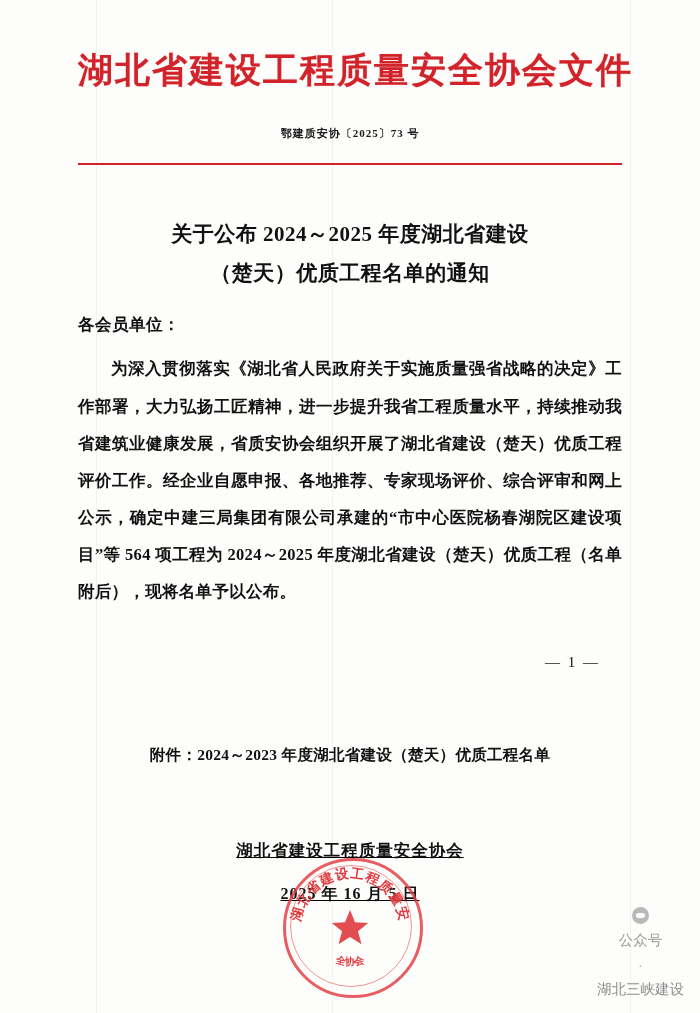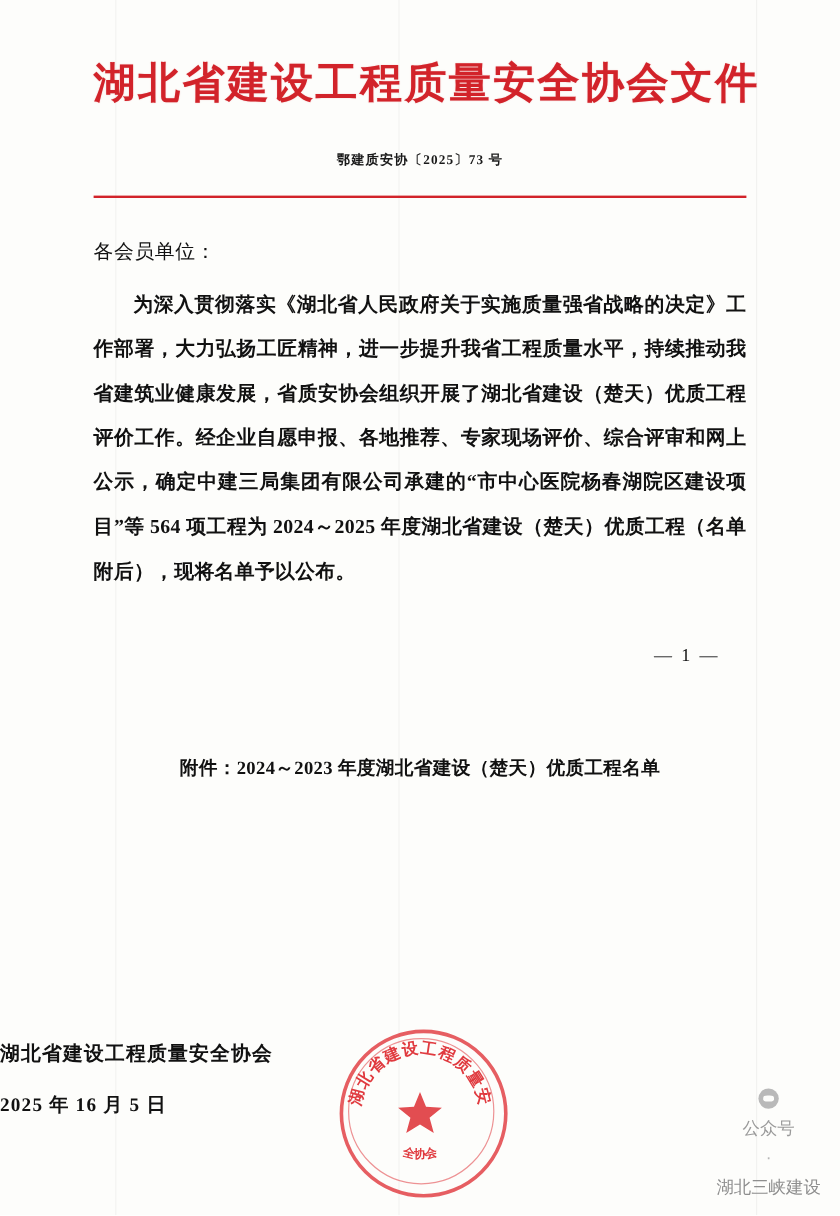--- a/index.html
+++ b/index.html
@@ -76,23 +76,23 @@
     font-size: 21px;
     font-weight: bold;
     color: #111;
     line-height: 1.85;
     letter-spacing: 0.5px;
   }
   .title .l2 { display: block; }
 
   
   .salutation {
-    margin-top: 34px;
+    margin-top: 22px;
     font-size: 16.5px;
-    font-weight: normal;
+    font-weight: bold;
     color: #111;
     letter-spacing: 0.5px;
   }
   .para {
     margin-top: 14px;
     font-size: 16.5px;
     color: #111;
     line-height: 2.25;
     text-align: justify;
     text-indent: 2em;
@@ -118,22 +118,23 @@
     color: #111;
     font-weight: bold;
     letter-spacing: 0.3px;
   }
 
   
   .sign-block {
     position: absolute;
     left: 0;
     right: 0;
-    top: 867px;
-    text-align: left;
+    top: 840px;
+    text-align: center;
+    text-decoration: underline;
   }
   .sign-org {
     font-size: 16.5px;
     color: #111;
     font-weight: bold;
     letter-spacing: 1px;
     position: relative;
     z-index: 1;
   }
   .sign-date {
@@ -261,20 +262,24 @@
   <div class="fold f3"></div>
 
   <div class="doc-body">
 
     <div class="masthead">湖北省建设工程质量安全协会文件</div>
 
     <div class="doc-number">鄂建质安协〔2025〕73 号</div>
 
     <div class="red-rule"></div>
 
+    <div class="title">
+      <span class="l1">关于公布 2024～2025 年度湖北省建设</span>
+      <span class="l2">（楚天）优质工程名单的通知</span>
+    </div>
 
     <div class="salutation">各会员单位：</div>
 
     <div class="para">为深入贯彻落实《湖北省人民政府关于实施质量强省战略的决定》工作部署，大力弘扬工匠精神，进一步提升我省工程质量水平，持续推动我省建筑业健康发展，省质安协会组织开展了湖北省建设（楚天）优质工程评价工作。经企业自愿申报、各地推荐、专家现场评价、综合评审和网上公示，确定中建三局集团有限公司承建的“市中心医院杨春湖院区建设项目”等 564 项工程为 2024～2025 年度湖北省建设（楚天）优质工程（名单附后），现将名单予以公布。</div>
 
     <div class="page-num">— 1 —</div>
 
     <div class="attachment">附件：2024～2023 年度湖北省建设（楚天）优质工程名单</div>
 
   </div>

